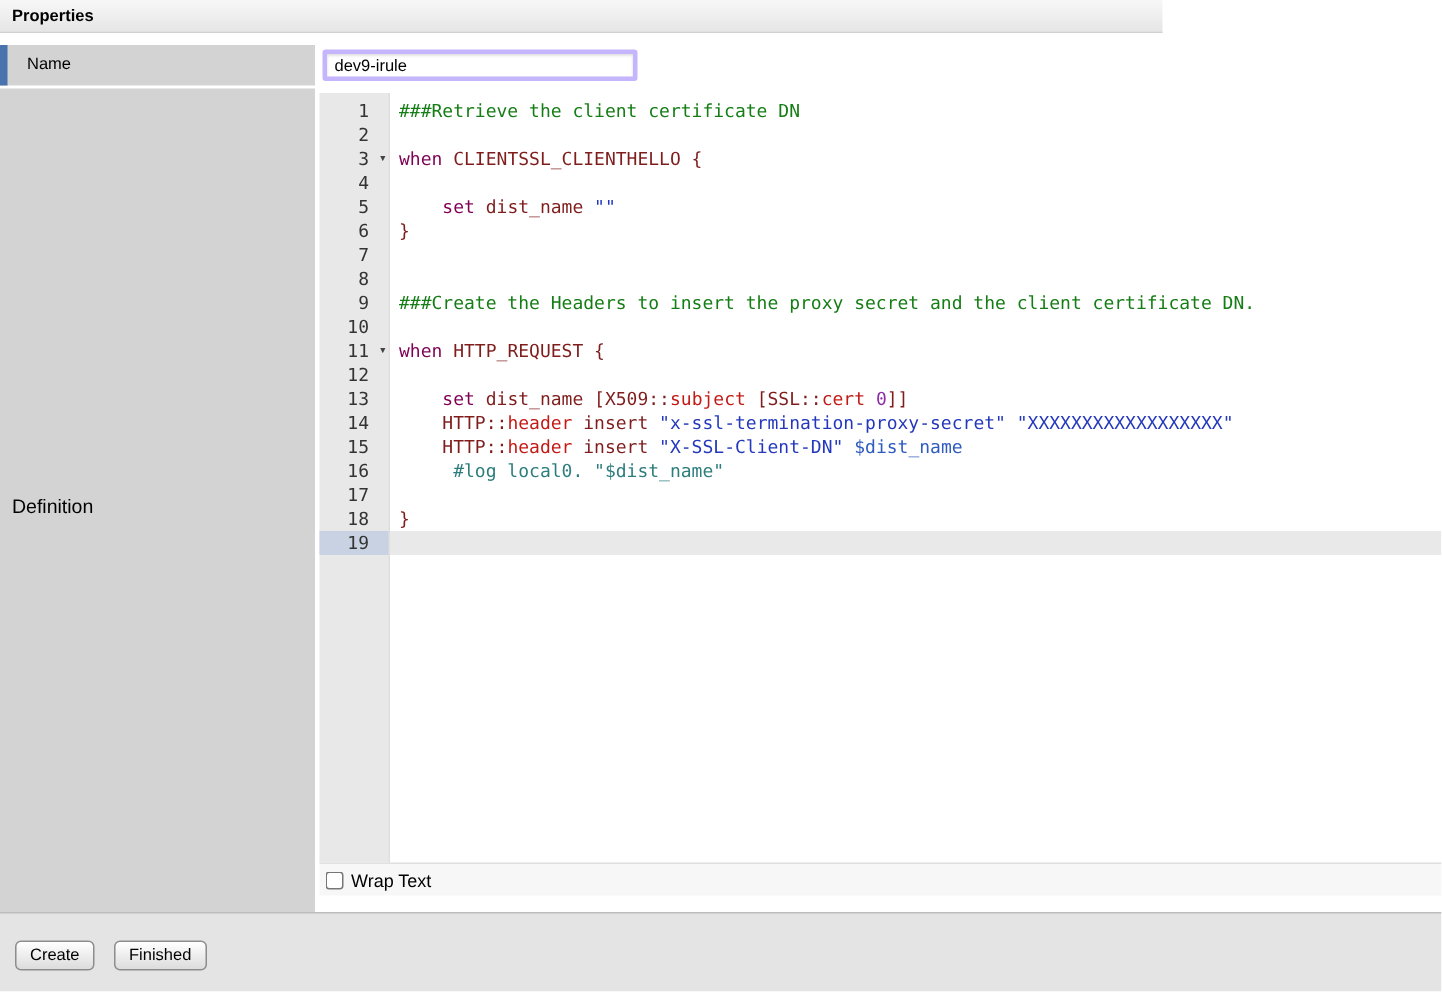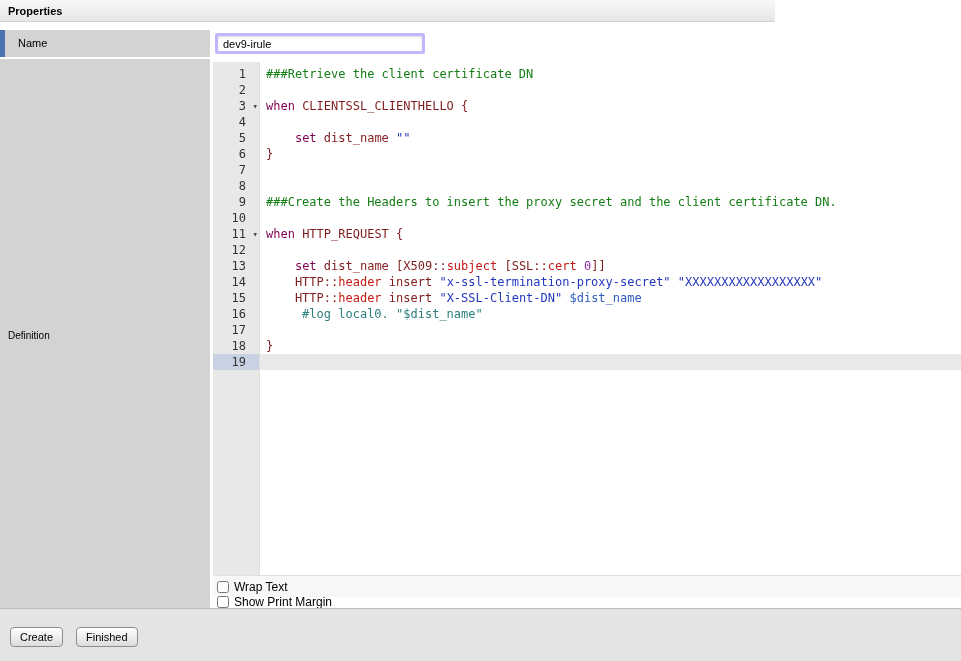--- a/index.html
+++ b/index.html
@@ -28,21 +28,21 @@
   .name-input {
     position:absolute; left:215px; top:3px; width:210px; height:21px;
     border:3px solid #c4b5fd; border-radius:2px; padding:0 5px;
     font-size:11px; font-family:"Liberation Sans", sans-serif;
     box-shadow:inset 0 1px 2px rgba(0,0,0,.15); background:#fff;
   }
 
   
   .def-row { position:absolute; top:59px; left:0; width:961px; height:549px; }
   .def-label-cell { position:absolute; left:0; top:0; width:210px; height:549px; background:#d3d3d3; }
-  .def-label { position:absolute; left:8px; top:271px; font-size:10px; }
+  .def-label { position:absolute; left:8px; top:271px; font-size:13px; }
 
   
   .editor {
     position:absolute; left:213px; top:3px; right:0; height:513px;
     display:flex;
     font-family:"DejaVu Sans Mono","Liberation Mono",monospace;
     font-size:12px; line-height:16px;
     background:#fff;
   }
   .gutter {
@@ -150,23 +150,19 @@
         <div class="code-line"><span class="tk-plain">}</span></div>
         <div class="code-line active"></div>
       </div>
   </div>
 
   <div class="editor-options">
       <label class="opt-row">
         <input type="checkbox" style="">
         <span>Wrap Text</span>
       </label>
-      <label class="opt-row">
-        <input type="checkbox" style="">
-        <span>Show Print Margin</span>
-      </label>
     </div>
 </div>
 
 <div class="footer">
   <button class="btn btn-cancel">Create</button>
   <button class="btn btn-finished">Finished</button>
 </div>
 
 </body></html>

